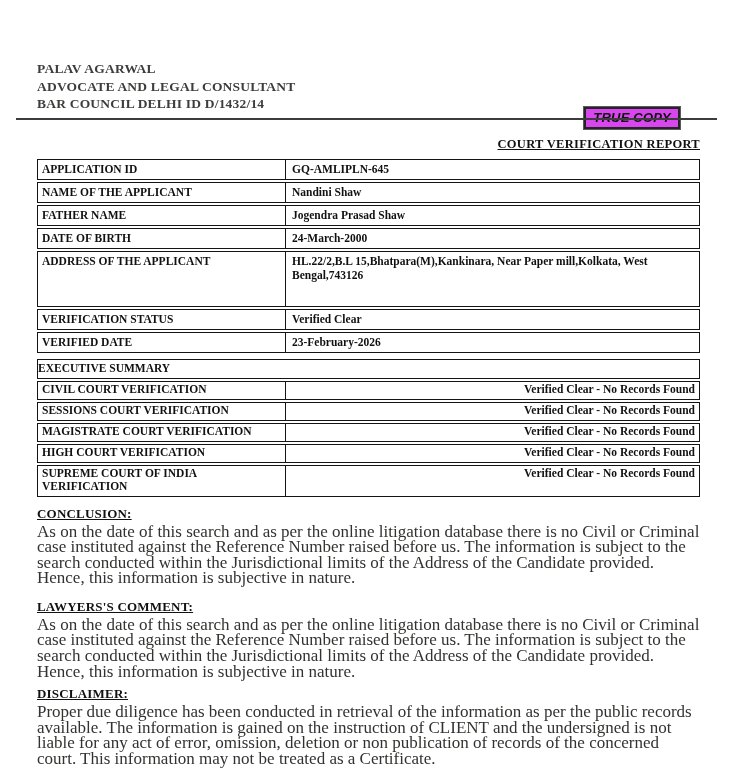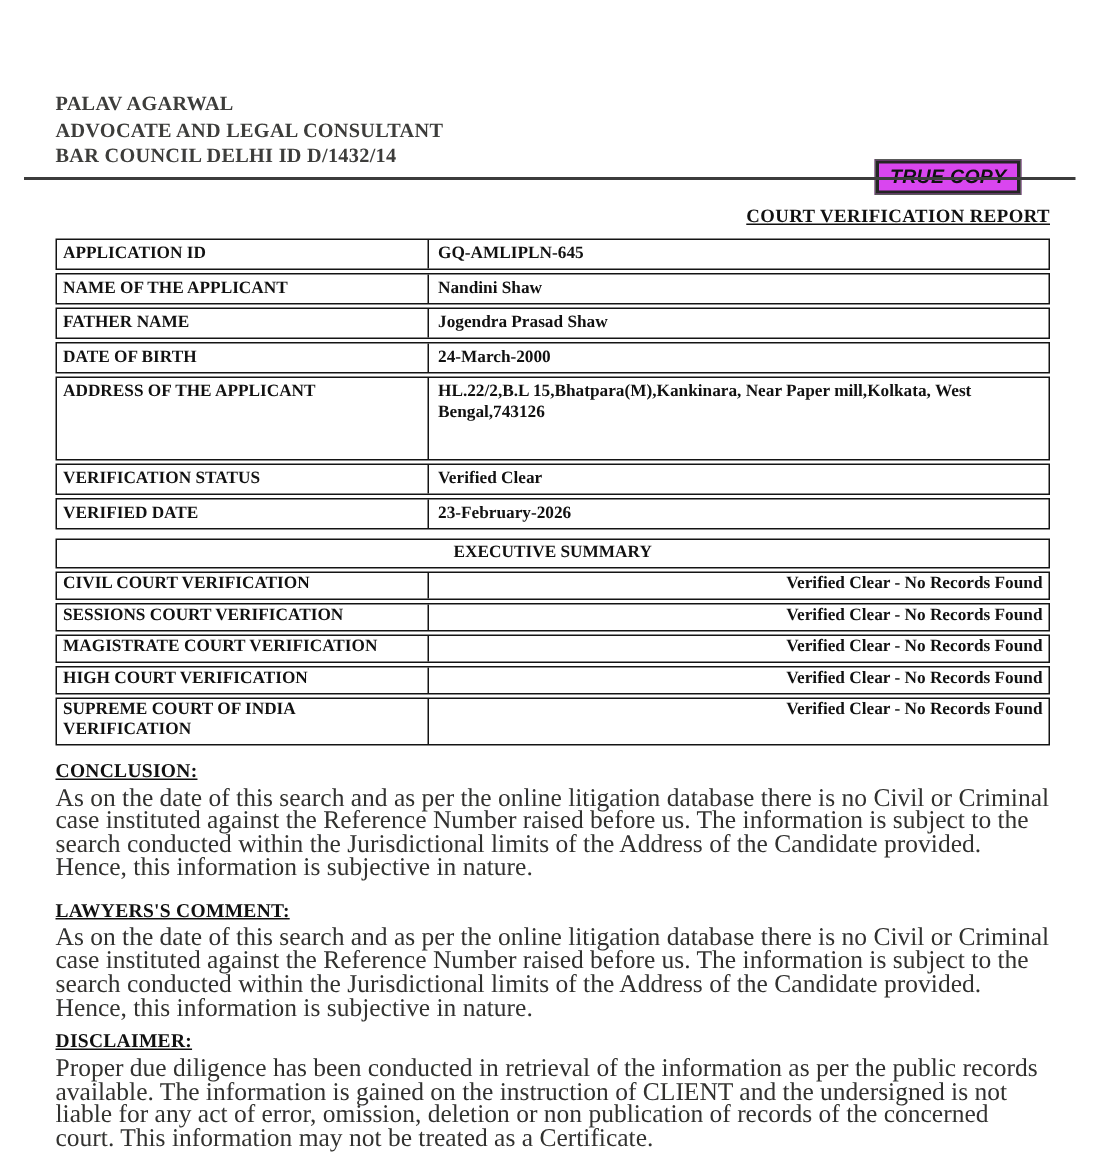--- a/index.html
+++ b/index.html
@@ -75,21 +75,21 @@
   }
   .tcell.val { flex: 1 1 auto; padding-left: 6px; }
   .trow.tall { min-height: 56px; }
   .trow.date-row { min-height: 21px; }
   .trow.date-row .tcell.lbl { display: flex; align-items: flex-end; text-align: right; }
 
   .tbl2 { margin-top: 6px; }
   .tbl2 .hdr-row {
     border: 1.5px solid #141414;
     margin-bottom: 2px;
-    text-align: center;
+    text-align: left;
     font-size: 11.5px; font-weight: 700;
     padding: 2px 0 3px 0; line-height: 13px;
     color: #111;
   }
   .tbl2 .tcell.val { text-align: right; }
   .tbl2 .tcell { padding-top: 1.5px; padding-bottom: 2.5px; line-height: 13px; }
 
   
   .section { margin-top: 9px; }
   .section-heading {

